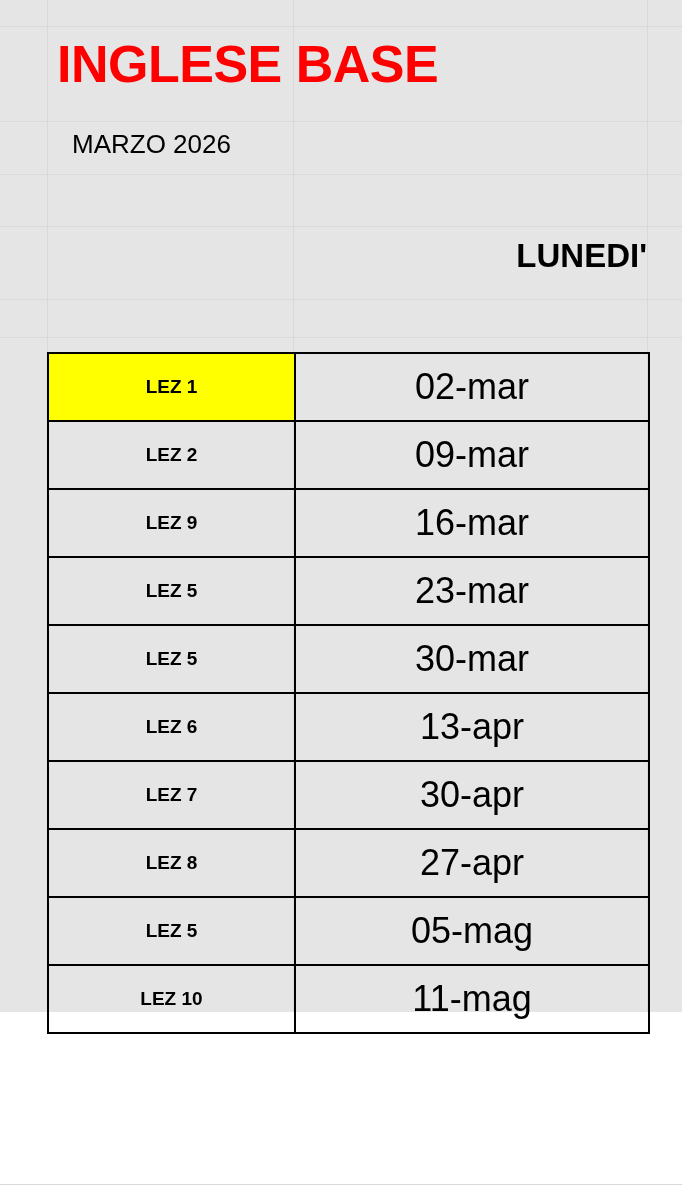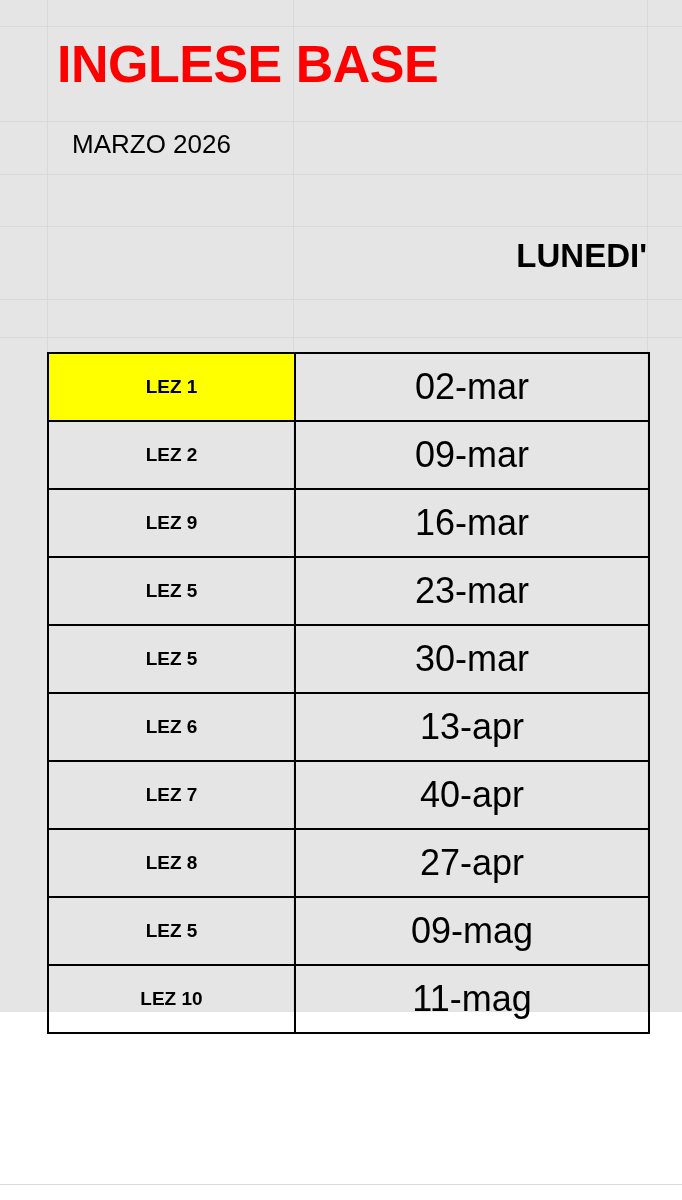--- a/index.html
+++ b/index.html
@@ -162,29 +162,29 @@
         <tr>
           <td class="col-lez">LEZ 5</td>
           <td class="col-date">30-mar</td>
         </tr>
         <tr>
           <td class="col-lez">LEZ 6</td>
           <td class="col-date">13-apr</td>
         </tr>
         <tr>
           <td class="col-lez">LEZ 7</td>
-          <td class="col-date">40-apr</td>
+          <td class="col-date">30-apr</td>
         </tr>
         <tr>
           <td class="col-lez">LEZ 8</td>
           <td class="col-date">27-apr</td>
         </tr>
         <tr>
           <td class="col-lez">LEZ 5</td>
-          <td class="col-date">09-mag</td>
+          <td class="col-date">05-mag</td>
         </tr>
         <tr>
           <td class="col-lez">LEZ 10</td>
           <td class="col-date">11-mag</td>
         </tr>
       </tbody>
     </table>
   </div>
 </div>
 

